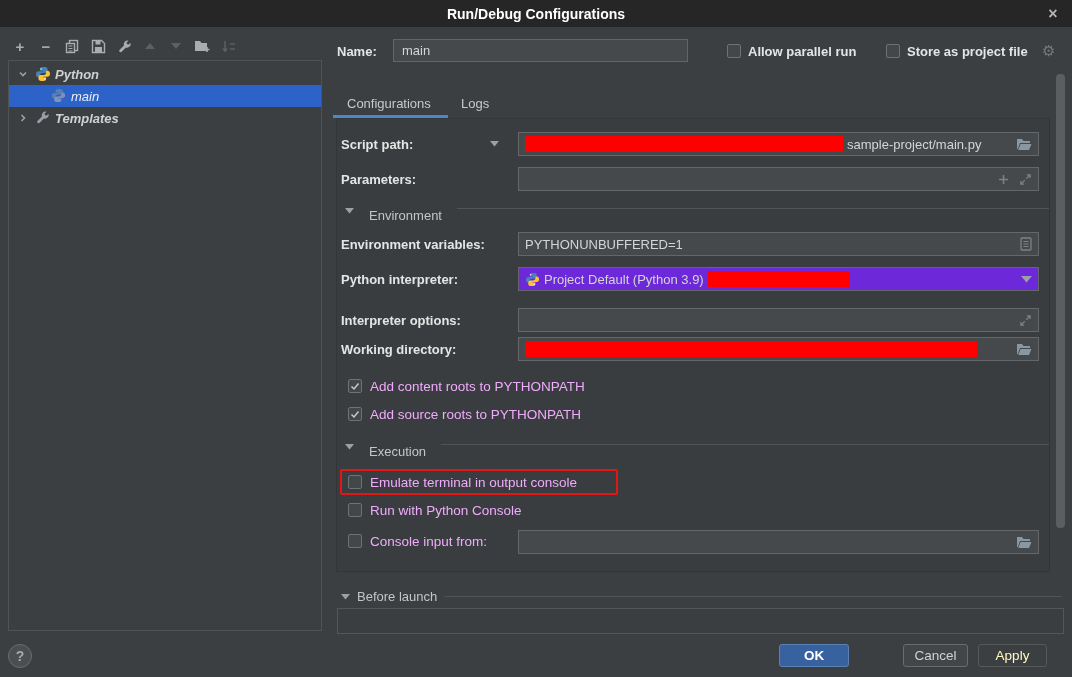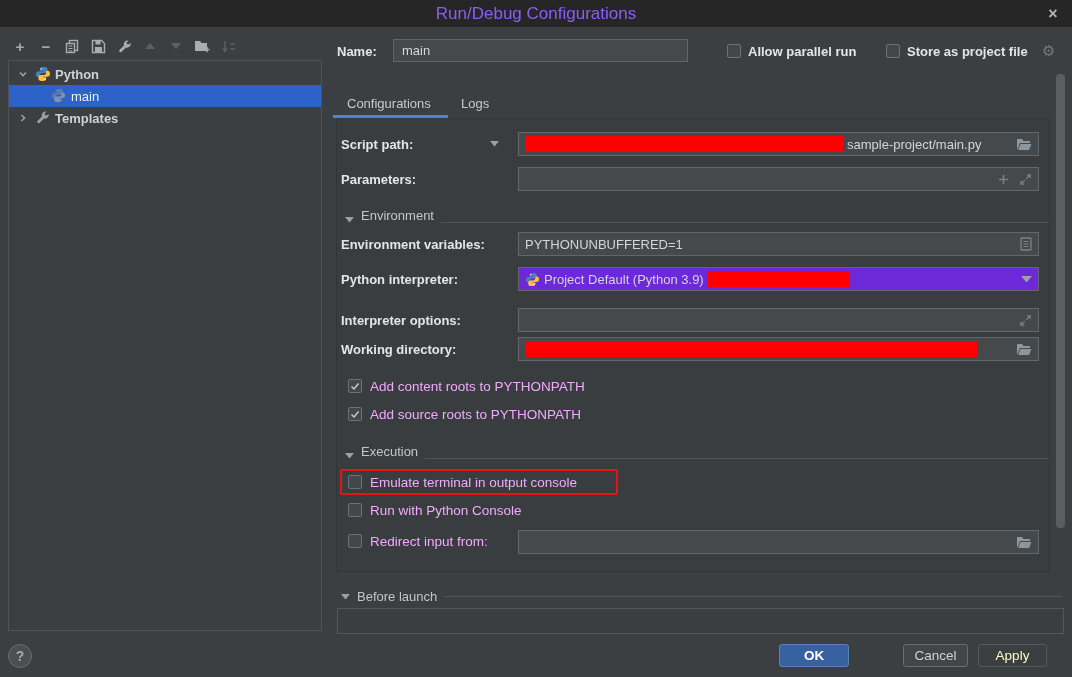--- a/index.html
+++ b/index.html
@@ -2,34 +2,34 @@
 <html><head>
 <meta charset="utf-8">
 <style>
   * { margin:0; padding:0; box-sizing:border-box; }
   html,body { width:1072px; height:677px; }
   body { font-family:"Liberation Sans", sans-serif; font-size:13px; color:#bcbec0; background:#3c3f41; }
   #dialog { position:relative; width:1072px; height:677px; background:#3c3f41; overflow:hidden; }
 
   
   .titlebar { position:absolute; left:0; top:0; width:1072px; height:27px; background:#262627; display:flex; align-items:center; justify-content:center; }
-  .title { font-weight:normal; font-size:17px; color:#8b5cf6; }
+  .title { font-weight:bold; font-size:14px; color:#ffffff; }
   .close-btn { position:absolute; right:8px; top:3px; width:22px; height:22px; color:#b6b6b6; font-size:16px; font-weight:bold; display:flex; align-items:center; justify-content:center; cursor:pointer; }
 
   
   .lefttoolbar { position:absolute; left:12px; top:38px; display:flex; gap:10px; align-items:center; }
   .tb { width:16px; height:16px; display:flex; align-items:center; justify-content:center; color:#a9adb0; font-size:15px; font-weight:bold; cursor:pointer; }
   .tb.disabled { color:#5c6062; cursor:default; }
 
   
   .treepanel { position:absolute; left:8px; top:60px; width:314px; height:571px; border:1px solid #505355; background:#3c3f41; }
   .treerow { position:absolute; left:0; width:312px; height:22px; display:flex; align-items:center; cursor:pointer; }
   .treerow .chev { width:10px; height:10px; margin-left:9px; }
   .treerow .ticon { width:16px; height:16px; margin-left:7px; }
-  .treerow .tlabel { margin-left:4px; }
+  .treerow .tlabel { margin-left:4px;font-style:italic; }
   .tbold { font-weight:bold; color:#ced0d2; }
   .selected-row { background:#2d63c8; }
   .selected-row .tlabel { color:#eceef0; }
 
   
   .lbl { color:#e5e5e5;font-weight:bold; }
   .name-label { position:absolute; left:337px; top:44px; }
   .name-field { position:absolute; left:393px; top:39px; width:295px; height:23px; background:#45494b; border:1px solid #616568; color:#d3d5d6; padding:0 8px; font-size:13px; font-family:"Liberation Sans",sans-serif; outline:none; }
   .cbx { width:14px; height:14px; border:1px solid #6d7275; border-radius:2px; background:#43474a; display:inline-flex; align-items:center; justify-content:center; flex:none; cursor:pointer; }
   .hcb1 { position:absolute; left:727px; top:44px; }
@@ -46,21 +46,21 @@
 
   
   .formarea { position:absolute; left:336px; top:118px; width:714px; height:454px; background:#3a3d3f; border:1px solid #333639; border-top-color:#35383a; }
   .frow { position:absolute; display:flex; align-items:center; }
   .flabel { position:absolute; left:4px; }
   .field { position:absolute; left:181px; width:521px; height:24px; background:#45494b; border:1px solid #646769; display:flex; align-items:center; padding:0 6px; gap:4px; }
   .combo { background:#6d28d9; }
   .red-block { background:#fe0000; height:16px; flex:none; }
   .field-text { color:#d3d5d6; white-space:nowrap; }
   .spacer { flex:1; }
-  .sechdr { position:absolute; left:0; width:714px; display:flex; align-items:flex-end; gap:7px; }
+  .sechdr { position:absolute; left:0; width:714px; display:flex; align-items:flex-start; gap:15px; }
   .sechdr .stitle { color:#c3c5c7; }
   .sechdr .sline { flex:1; height:1px; background:#515456; margin-right:2px; }
   .cbrow { position:absolute; left:11px; display:flex; align-items:center; gap:8px; height:18px; }
   .cbrow .cblabel { color:#f0abfc; font-size:13.5px; }
   .highlight-red { position:absolute; left:3px; width:278px; height:26px; border:2px solid #e31616; border-radius:2px; }
 
   
   .bl-hdr { position:absolute; left:341px; top:589px; width:721px; display:flex; align-items:center; gap:7px; }
   .bl-hdr .sline { flex:1; height:1px; background:#515456; }
   .bl-hdr .stitle { color:#c3c5c7; }
@@ -333,21 +333,21 @@
       <span class="cblabel">Emulate terminal in output console</span>
     </div>
 
     <div class="cbrow" style="top:382px;">
       <span class="cbx"></span>
       <span class="cblabel">Run with Python Console</span>
     </div>
 
     <div class="cbrow" style="top:413px;">
       <span class="cbx"></span>
-      <span class="cblabel">Redirect input from:</span>
+      <span class="cblabel">Console input from:</span>
     </div>
     <div class="field" style="top:411px;">
       <span class="spacer"></span>
       <span>
         <svg width="16" height="13" viewBox="0 0 16 13">
             <path fill="#8b97a0" d="M1 1h5l1.5 2H14v2H4L1.8 11H1z"></path>
             <path fill="#8b97a0" d="M4.6 6H15.5L13 12H2.2z"></path>
           </svg>
       </span>
     </div>

